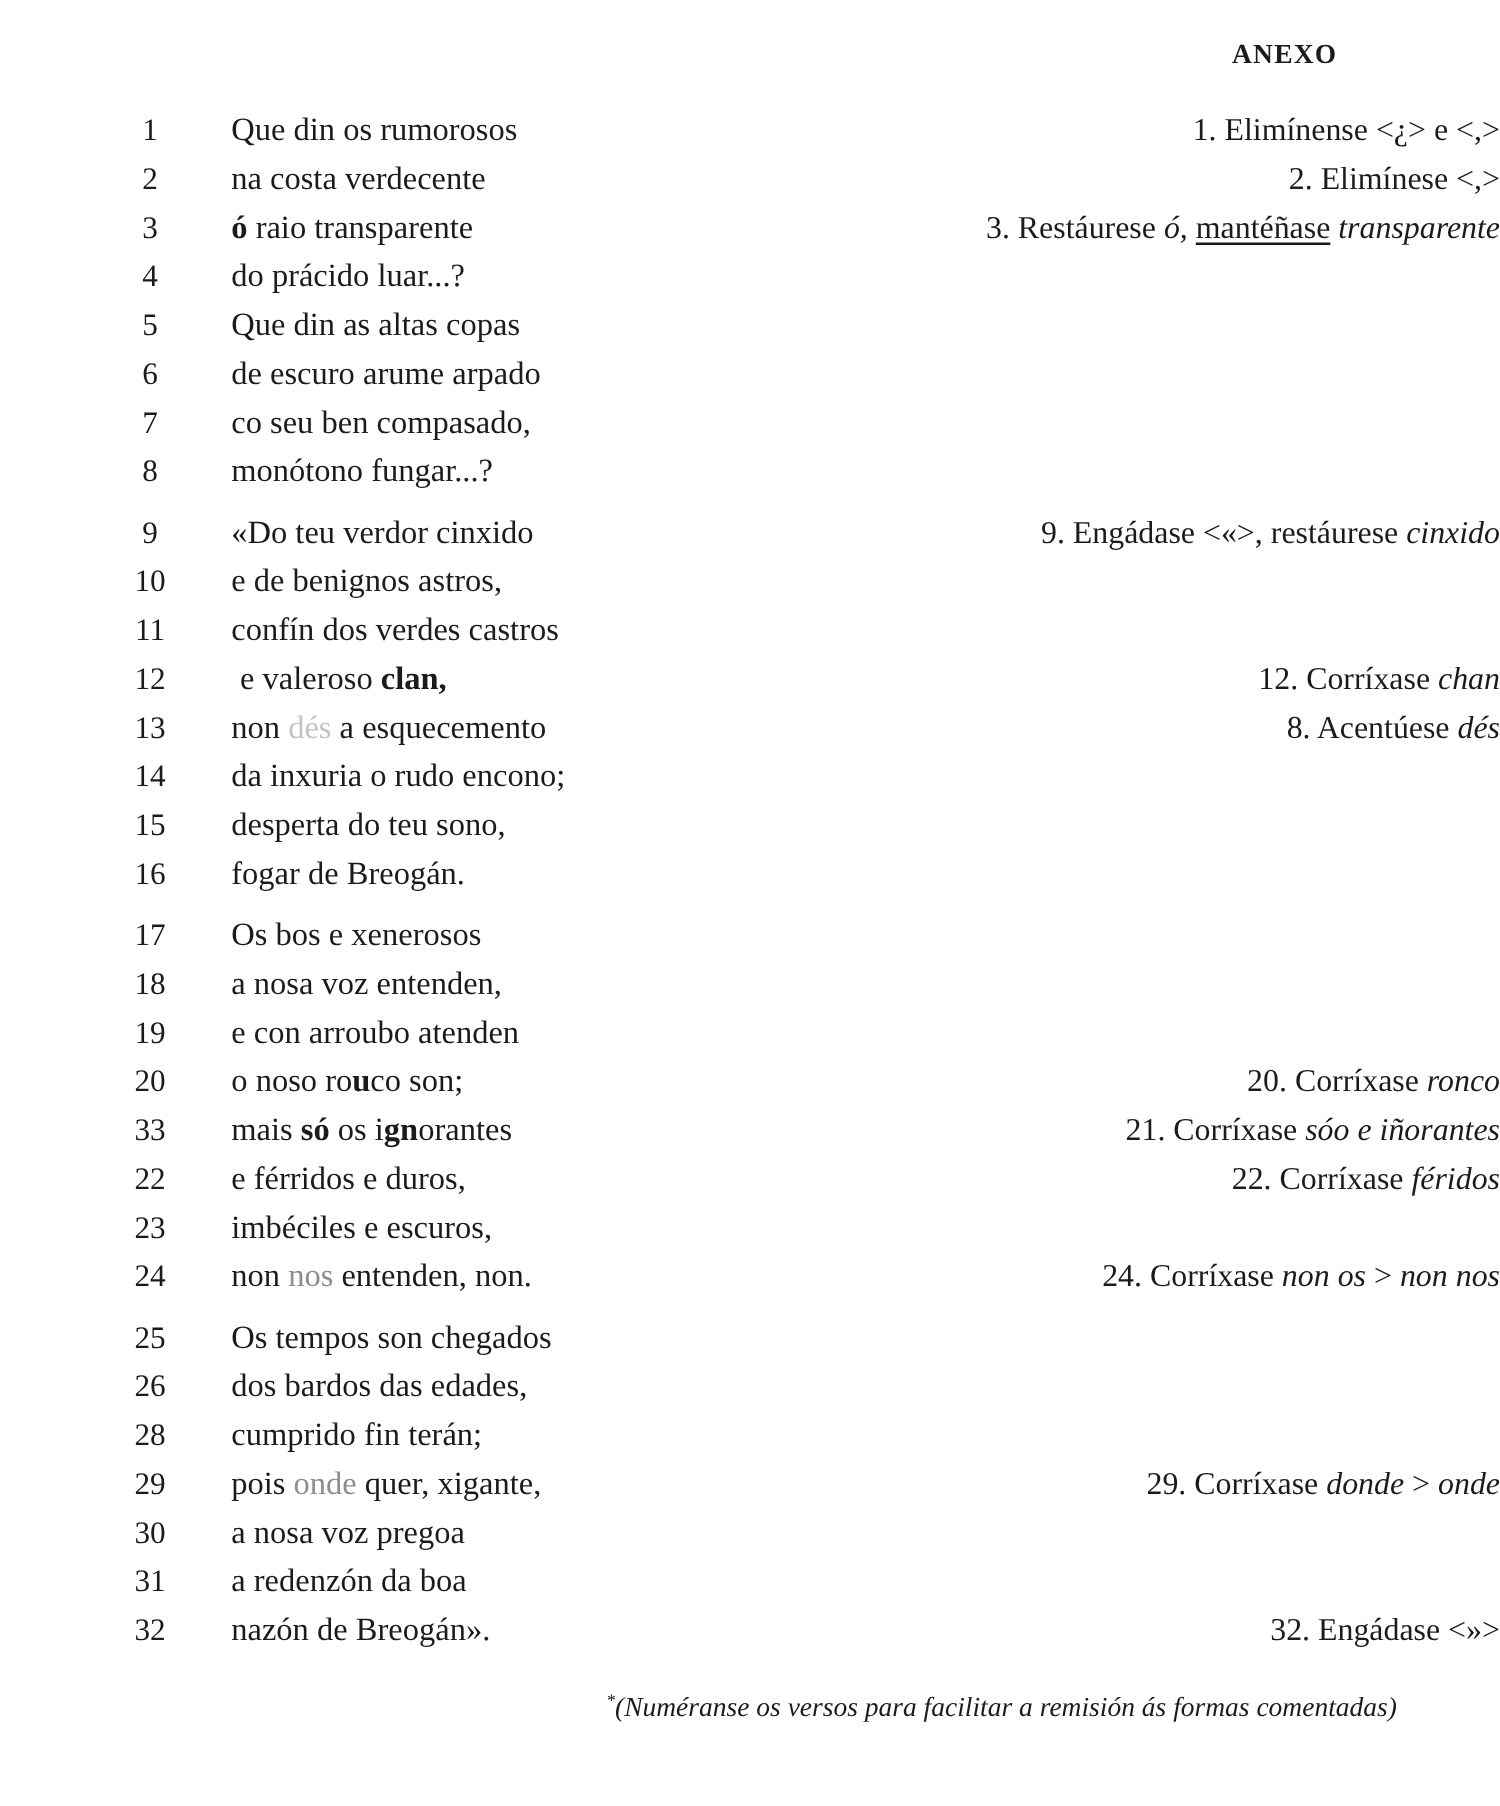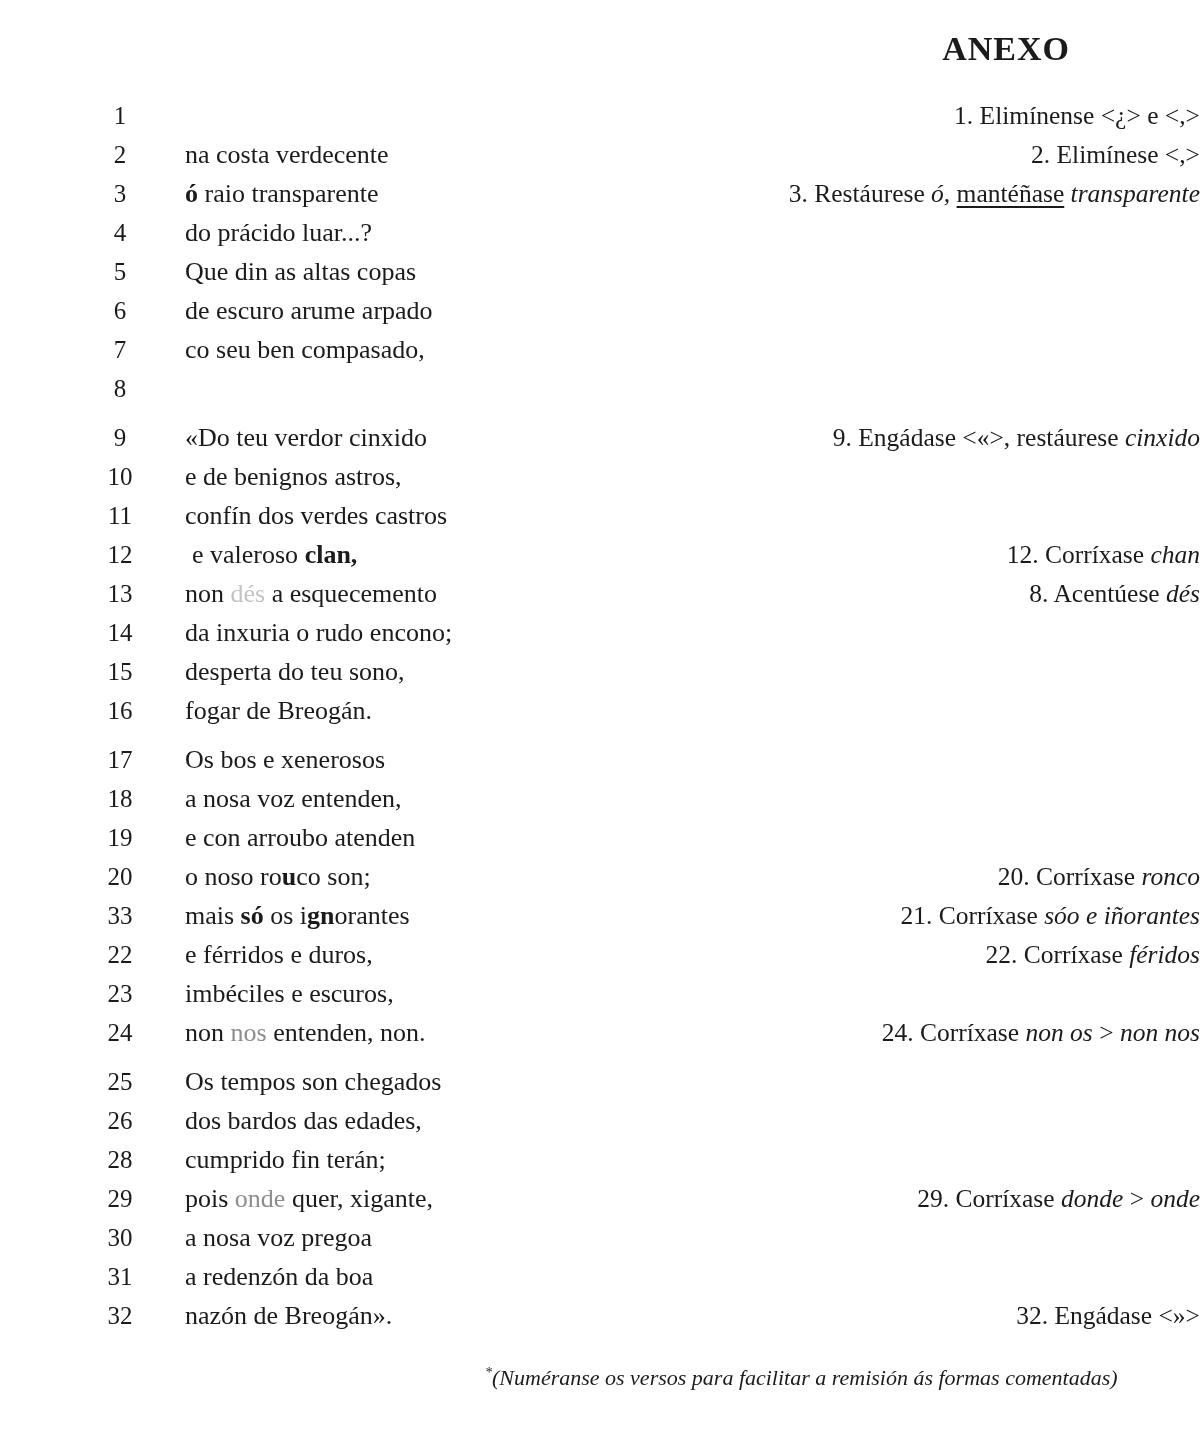--- a/index.html
+++ b/index.html
@@ -4,21 +4,21 @@
 <style>
   html,body{margin:0;padding:0;}
   body{
     width:1200px;min-height:1445px;background:#ffffff;
     font-family:"Liberation Serif","DejaVu Serif",serif;
     color:#1b1b1b;
     -webkit-font-smoothing:antialiased;
   }
   .page{width:1200px;min-height:1445px;position:relative;overflow:hidden;}
   .header{padding-top:30px;padding-right:130px;text-align:right;}
-  .title{font-weight:bold;font-size:34px;letter-spacing:1px;}
+  .title{font-weight:bold;font-size:22px;letter-spacing:1px;}
   #poem{margin-top:28px;}
   .stanza{margin-bottom:10px;}
   .stanza:last-child{margin-bottom:0;}
   .row{display:flex;align-items:baseline;height:39px;line-height:39px;}
   .num{display:inline-block;width:50px;margin-left:95px;text-align:center;
        font-size:25px;flex:0 0 auto;}
   .verse{display:inline-block;width:410px;margin-left:40px;font-size:26px;flex:0 0 auto;white-space:nowrap;}
   .note{flex:1 1 auto;font-size:25.5px;white-space:nowrap;text-align:right;}
   .b{font-weight:bold;}
   .i{font-style:italic;}
@@ -36,20 +36,21 @@
 <div class="page">
 
   <div class="header">
     <span class="title">ANEXO</span>
   </div>
 
   <div id="poem">
       <div class="stanza">
         <div class="row">
           <span class="num">1</span>
+          <span class="verse"><span>Que din os rumorosos</span></span>
           <span class="note"><span>1. Elimínense &lt;¿&gt; e &lt;,&gt;</span></span>
         </div>
         <div class="row">
           <span class="num">2</span>
           <span class="verse"><span>na costa verdecente</span></span>
           <span class="note"><span>2. Elimínese &lt;,&gt;</span></span>
         </div>
         <div class="row">
           <span class="num">3</span>
           <span class="verse"><span class="b">ó</span><span> raio transparente</span></span>
@@ -70,20 +71,21 @@
           <span class="verse"><span>de escuro arume arpado</span></span>
           <span class="note"></span>
         </div>
         <div class="row">
           <span class="num">7</span>
           <span class="verse"><span>co seu ben compasado,</span></span>
           <span class="note"></span>
         </div>
         <div class="row">
           <span class="num">8</span>
+          <span class="verse"><span>monótono fungar...?</span></span>
           <span class="note"></span>
         </div>
       </div>
       <div class="stanza">
         <div class="row">
           <span class="num">9</span>
           <span class="verse"><span>«Do teu verdor cinxido</span></span>
           <span class="note"><span>9. Engádase &lt;«&gt;, restáurese </span><span class="i">cinxido</span></span>
         </div>
         <div class="row">

